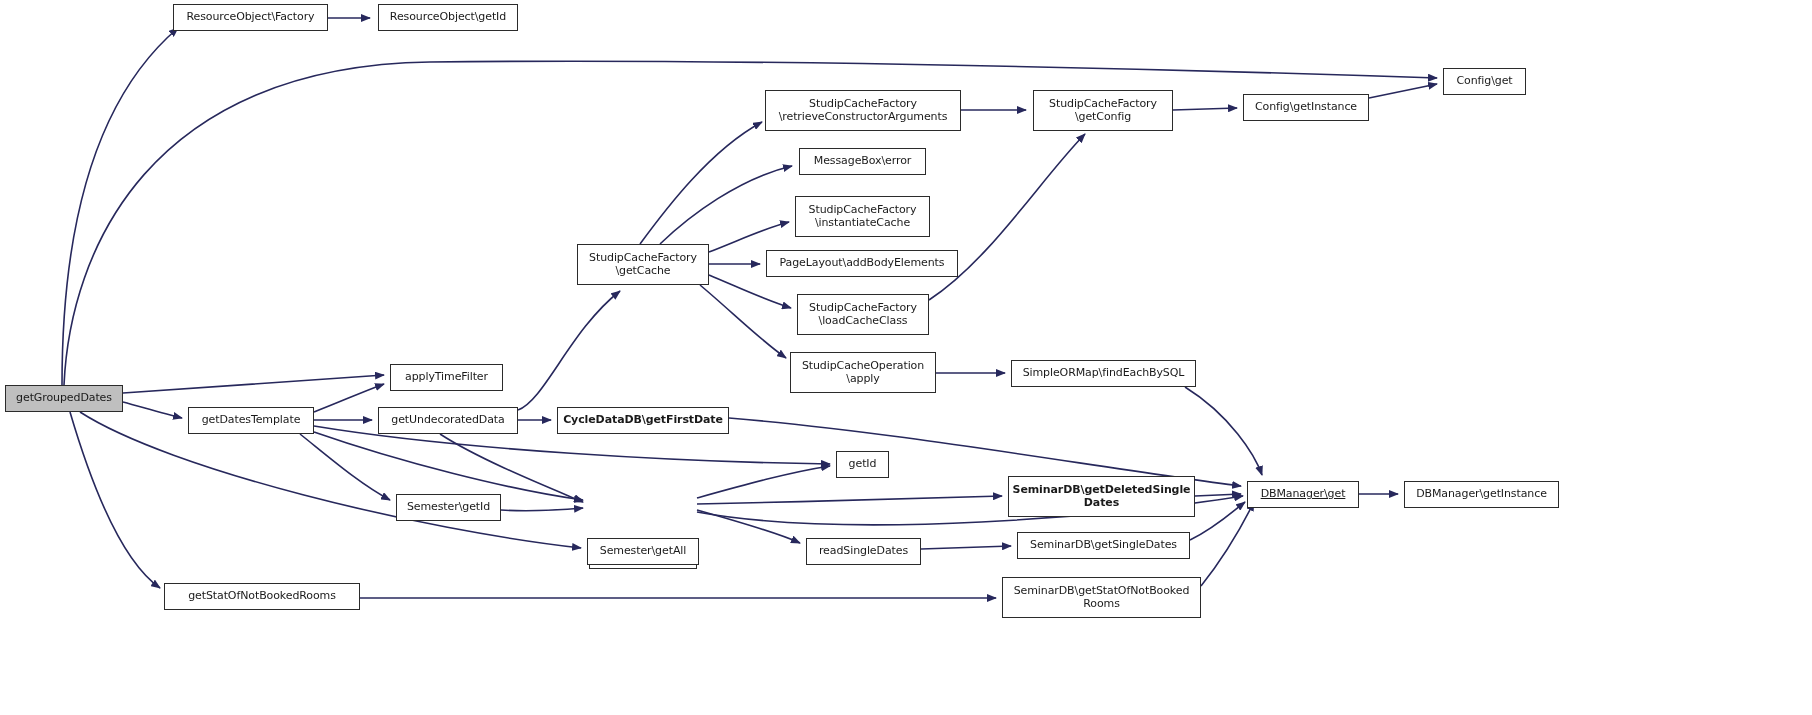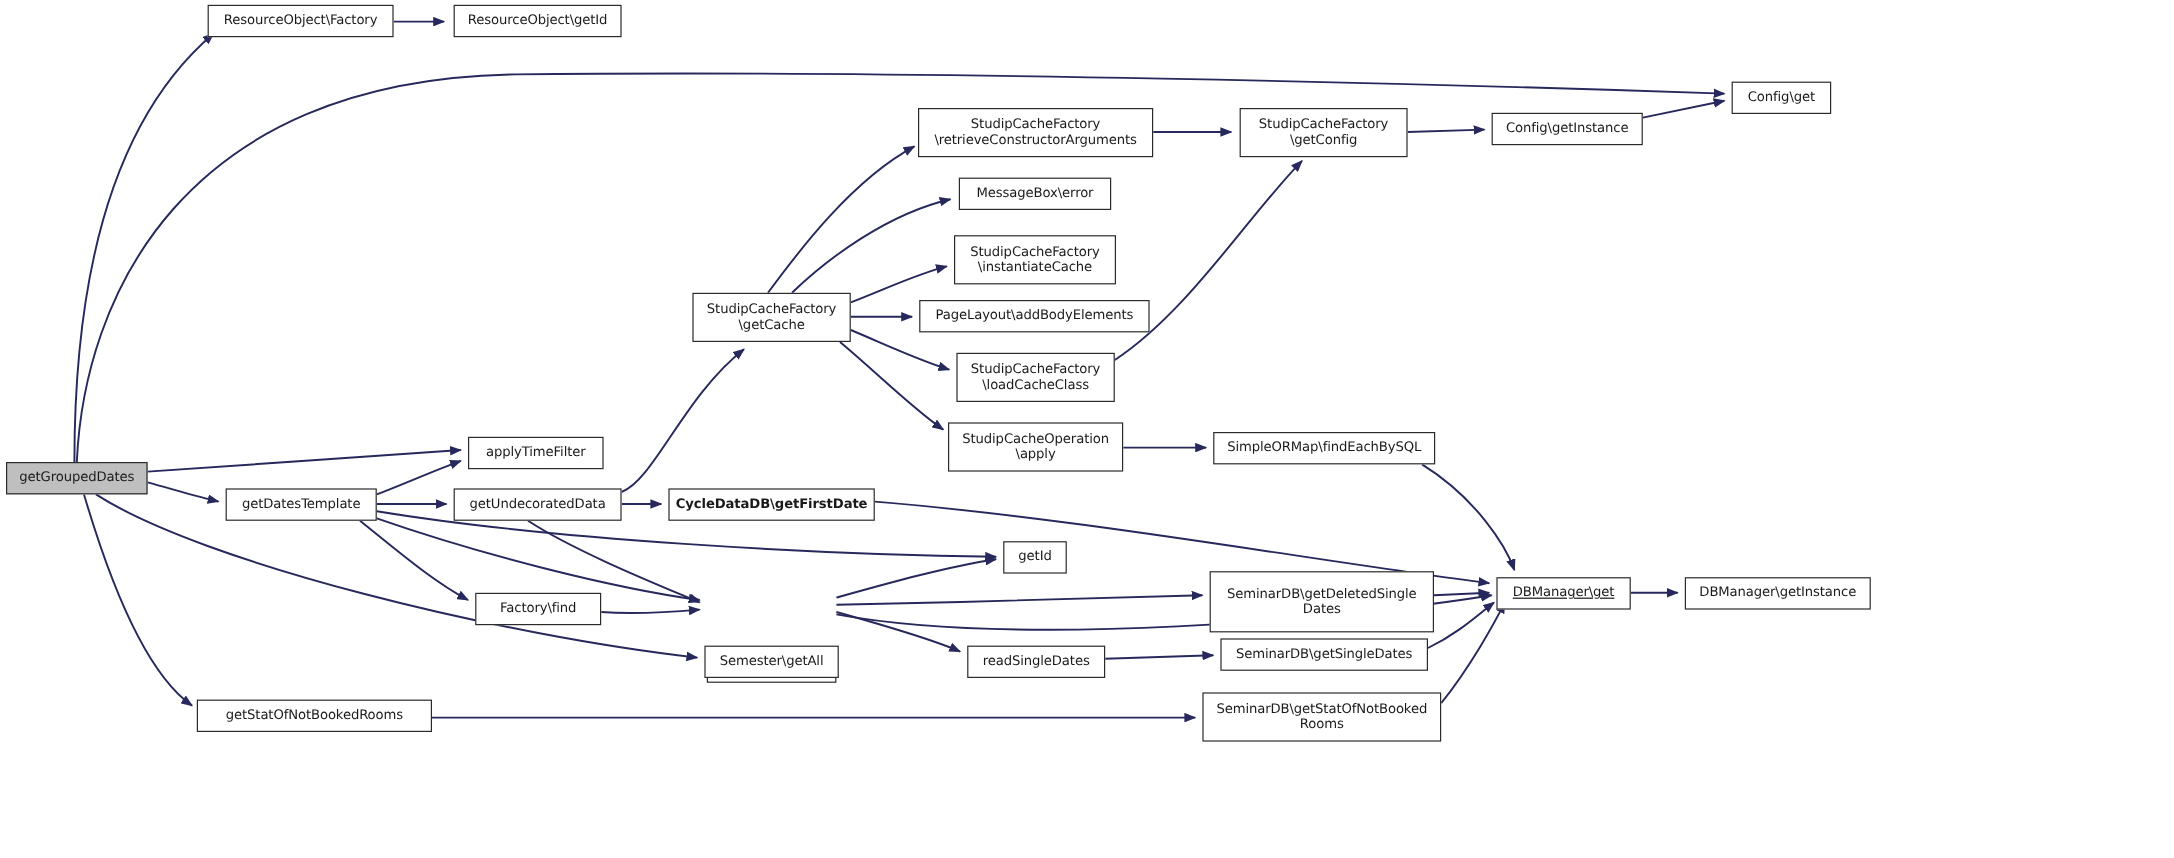--- a/index.html
+++ b/index.html
@@ -116,25 +116,25 @@
       <div class="node" style="left: 797px; top: 294px; width: 132px; height: 41px;">StudipCacheFactory
 \loadCacheClass</div>
       <div class="node" style="left: 790px; top: 352px; width: 146px; height: 41px;">StudipCacheOperation
 \apply</div>
       <div class="node" style="left: 1011px; top: 360px; width: 185px; height: 27px;">SimpleORMap\findEachBySQL</div>
       <div class="node" style="left: 390px; top: 364px; width: 113px; height: 27px;">applyTimeFilter</div>
       <div class="node" style="left: 188px; top: 407px; width: 126px; height: 27px;">getDatesTemplate</div>
       <div class="node" style="left: 378px; top: 407px; width: 140px; height: 27px;">getUndecoratedData</div>
       <div class="node" style="left: 557px; top: 407px; width: 172px; height: 27px; font-weight: bold;">CycleDataDB\getFirstDate</div>
       <div class="node" style="left: 836px; top: 451px; width: 53px; height: 27px;">getId</div>
-      <div class="node" style="left: 1008px; top: 476px; width: 187px; height: 51px;">SeminarDB\getDeletedSingle
+      <div class="node" style="left: 1008px; top: 476px; width: 187px; height: 41px; font-weight: bold;">SeminarDB\getDeletedSingle
 Dates</div>
       <div class="node" style="left: 1247px; top: 481px; width: 112px; height: 27px; text-decoration: underline;">DBManager\get</div>
       <div class="node" style="left: 1404px; top: 481px; width: 155px; height: 27px;">DBManager\getInstance</div>
-      <div class="node" style="left: 396px; top: 494px; width: 105px; height: 27px;">Factory\find</div>
+      <div class="node" style="left: 396px; top: 494px; width: 105px; height: 27px;">Semester\getId</div>
       <div class="node" style="left: 589px; top: 494px; width: 108px; height: 27px; margin-top: 48px;">getSingleDates</div>
       <div class="node" style="left: 587px; top: 538px; width: 112px; height: 27px;">Semester\getAll</div>
       <div class="node" style="left: 806px; top: 538px; width: 115px; height: 27px;">readSingleDates</div>
       <div class="node" style="left: 1017px; top: 532px; width: 173px; height: 27px;">SeminarDB\getSingleDates</div>
       <div class="node" style="left: 164px; top: 583px; width: 196px; height: 27px;">getStatOfNotBookedRooms</div>
       <div class="node" style="left: 1002px; top: 577px; width: 199px; height: 41px;">SeminarDB\getStatOfNotBooked
 Rooms</div>
     </div>
 </div>
 

